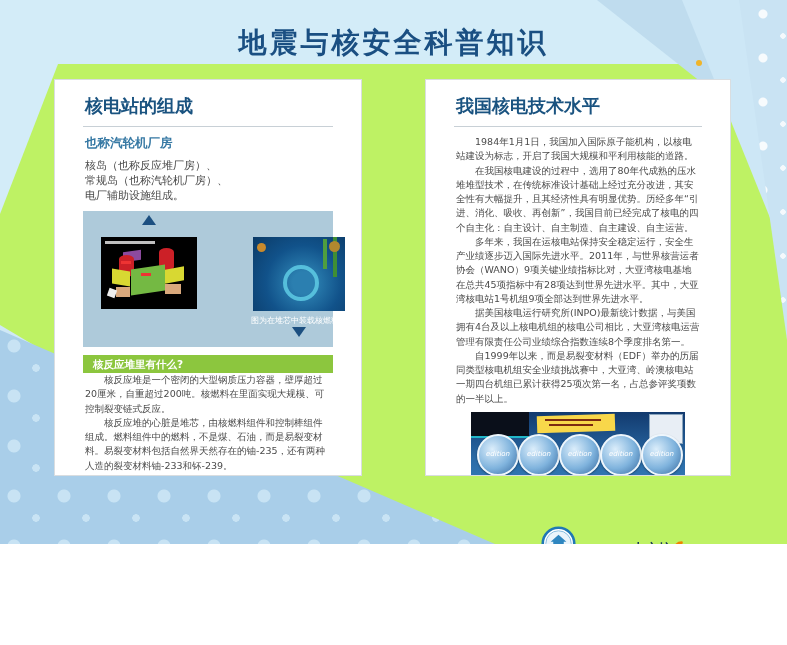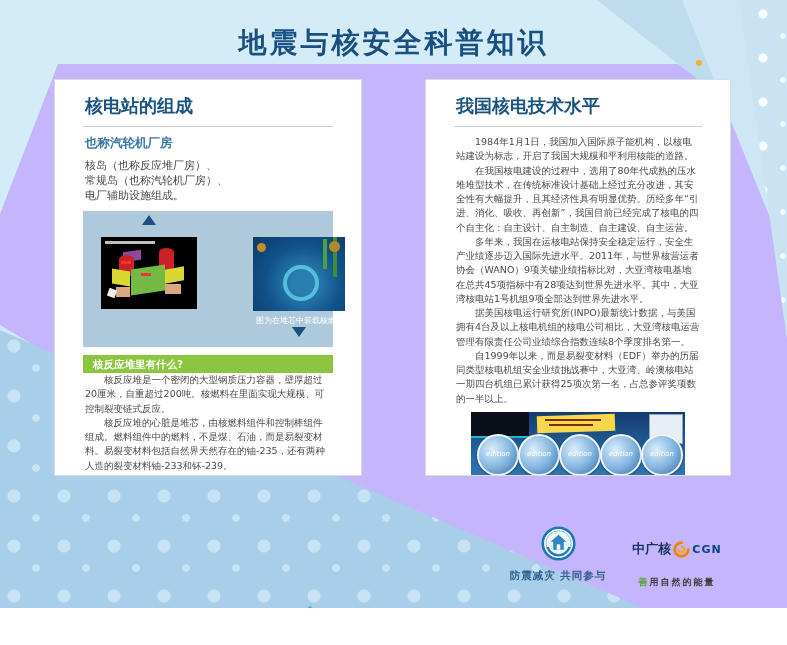--- a/index.html
+++ b/index.html
@@ -1,16 +1,16 @@
 <!DOCTYPE html>
 <html><head>
 <meta charset="utf-8">
 <style>
   html,body{margin:0;padding:0;}
-  .page{position:relative;width:787px;height:608px;background:#c4b5fd;overflow:hidden;
+  .page{position:relative;width:787px;height:544px;background:#bef264;overflow:hidden;
         font-family:"DejaVu Sans","Liberation Sans",sans-serif;}
 
   
   .header-band{position:absolute;left:0;top:0;width:100%;height:64px;background:#d3ecf8;z-index:0;}
   .tri-topleft{position:absolute;left:0;top:64px;width:58px;height:150px;background:#d3ecf8;
         clip-path:polygon(0 0,100% 0,0 100%);z-index:0;}
   .page-title{position:absolute;left:0;top:24px;width:100%;text-align:center;z-index:3;
         font-size:28px;font-weight:bold;color:#1a4f82;letter-spacing:3px;}
 
   
@@ -67,21 +67,21 @@
   .m-white{left:7px;top:52px;width:8px;height:8px;background:#eee;transform:rotate(20deg);}
   .m-lbl{width:10px;height:3px;background:#e33;}
   .img-core{position:absolute;left:170px;top:26px;width:92px;height:74px;overflow:hidden;
         background:radial-gradient(circle at 55% 62%, #2b7fb0 0 16%, #11528a 55%, #0b3a66 100%);}
   .c{position:absolute;}
   .c-ring{left:30px;top:28px;width:28px;height:28px;border-radius:50%;border:4px solid #5bc7e1;opacity:.9;}
   .c-rod1{left:70px;top:2px;width:4px;height:30px;background:#4f9e3f;}
   .c-rod2{left:80px;top:0;width:4px;height:40px;background:#3f8e35;}
   .c-dot1{left:4px;top:6px;width:9px;height:9px;border-radius:50%;background:#c98a2c;}
   .c-dot2{left:76px;top:4px;width:11px;height:11px;border-radius:50%;background:#b0882f;}
-  .fig-caption{position:absolute;left:173px;top:104px;width:100px;text-align:left;
+  .fig-caption{position:absolute;left:162px;top:104px;width:100px;text-align:center;
         color:#ffffff;font-size:8px;}
   .green-bar{margin-top:8px;background:#8cc63e;color:#ffffff;font-size:10.5px;font-weight:bold;
         line-height:16px;padding:1px 10px;}
   .body-par{font-size:9.5px;color:#4a4a4a;line-height:1.5;text-indent:2em;margin:0 2px 0;}
 
   
   .award-photo{position:relative;width:214px;height:88px;margin:6px auto 0;overflow:hidden;
         background:linear-gradient(180deg,#123a6e 0%,#2a6ca8 55%,#3b83bf 100%);}
   .a{position:absolute;}
   .a-monitor{left:0;top:0;width:58px;height:24px;background:#0a0f1a;border-bottom:2px solid #22b7c9;}

